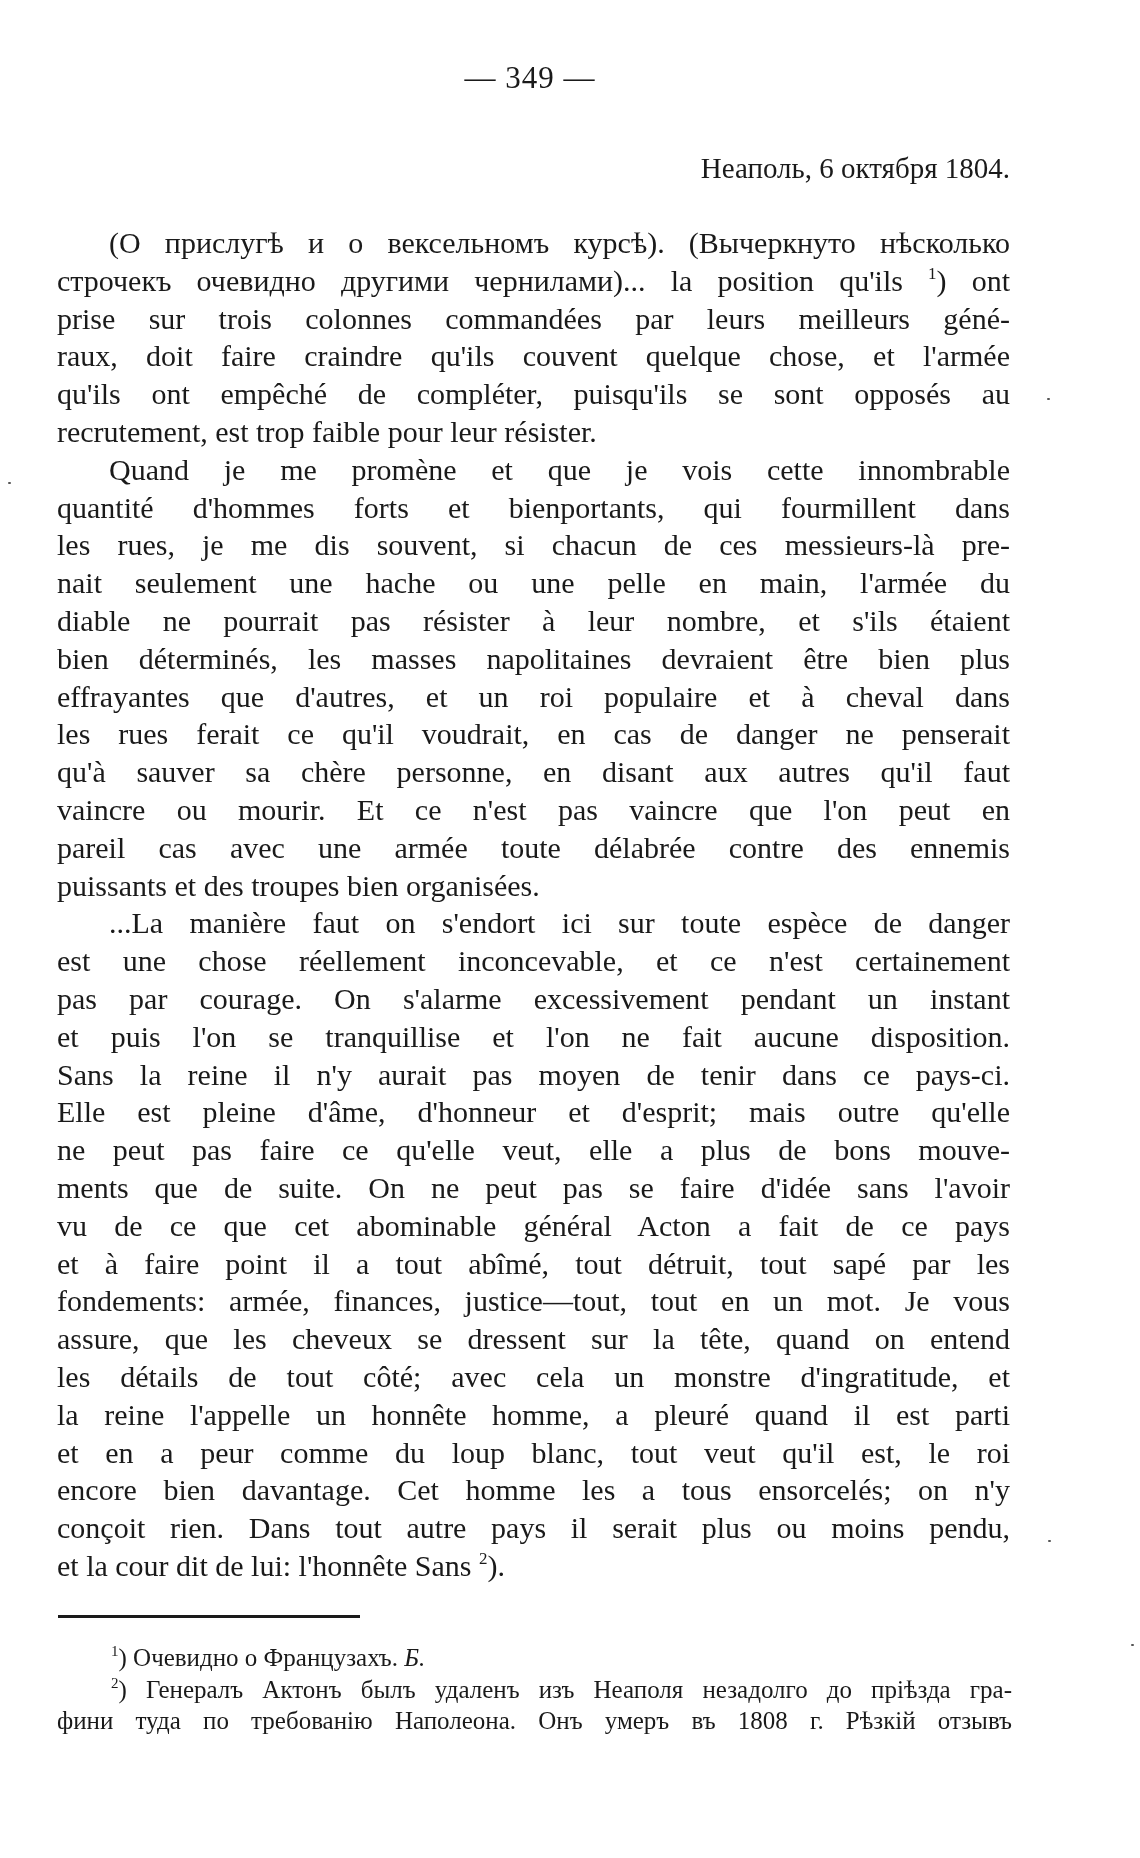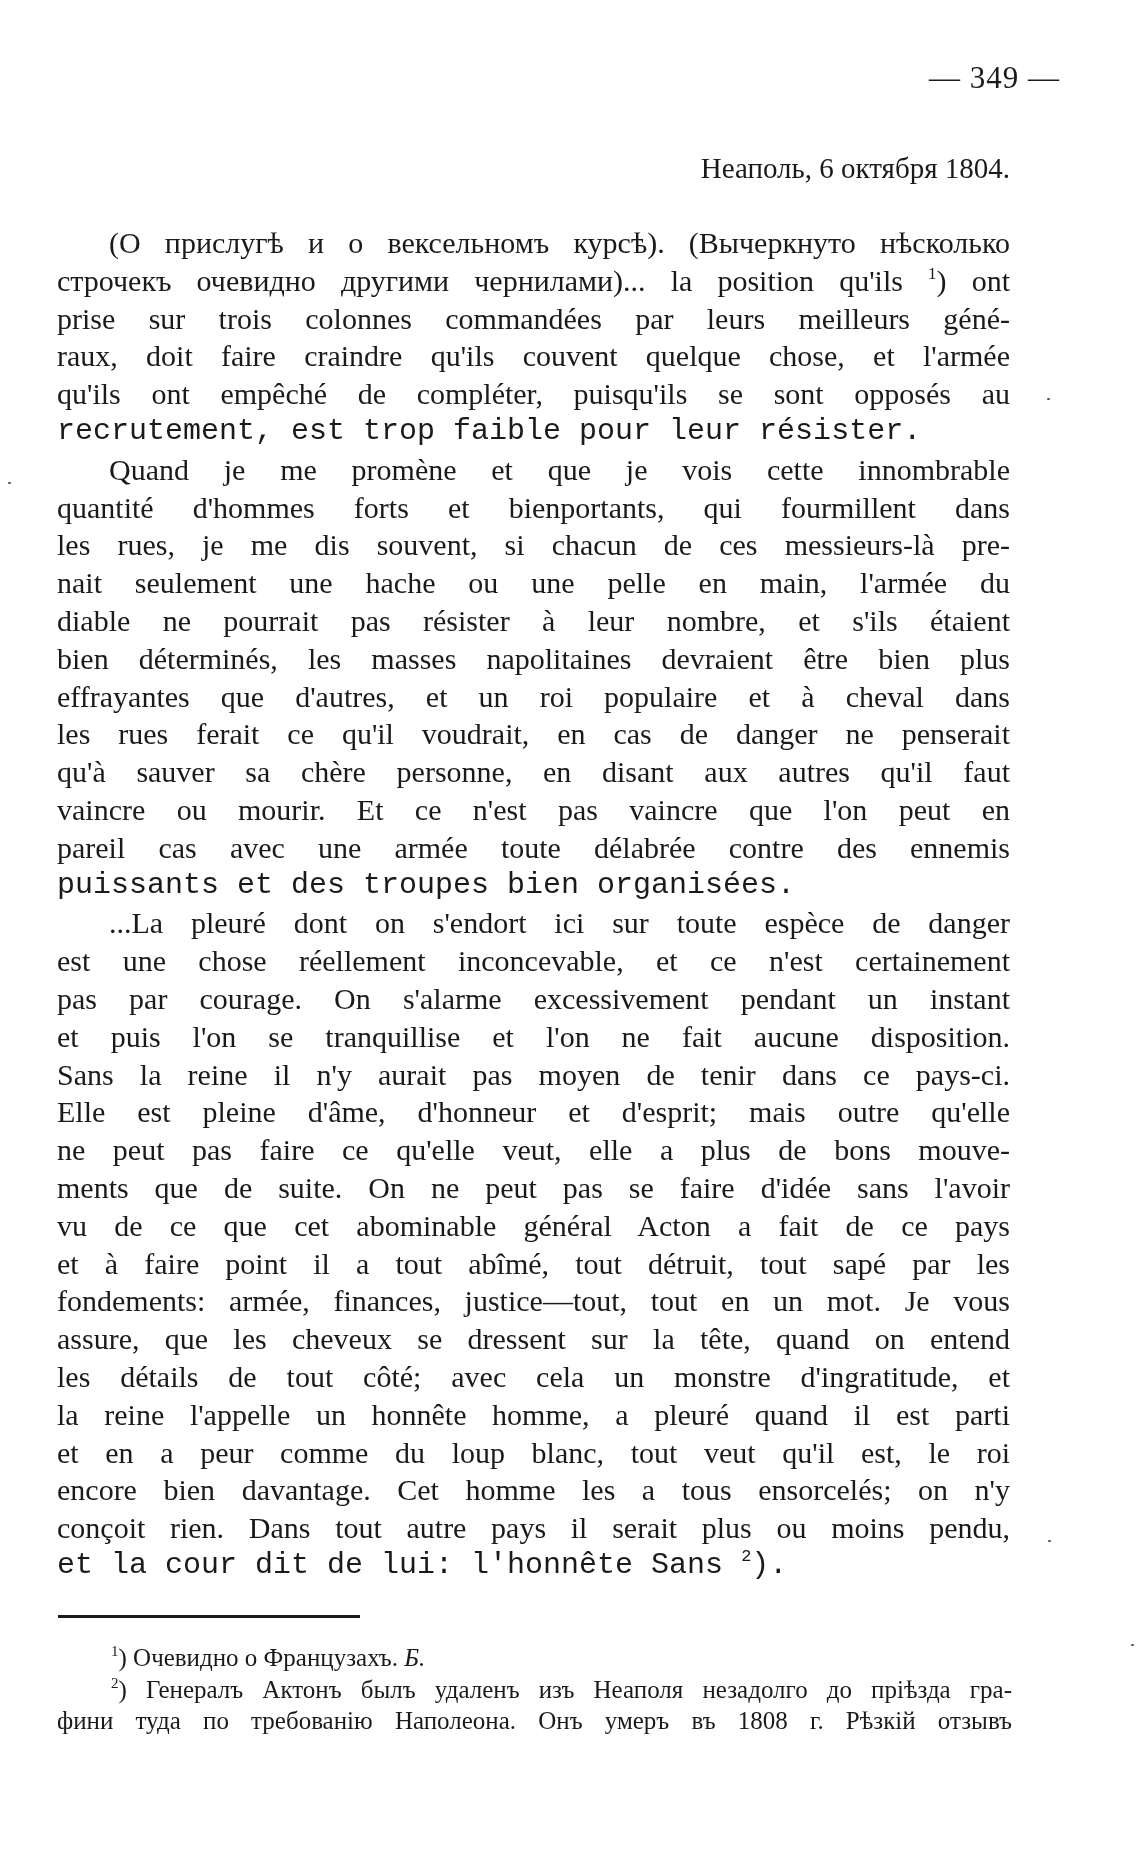--- a/index.html
+++ b/index.html
@@ -3,37 +3,37 @@
 <meta charset="utf-8">
 <style>
   html, body { margin: 0; padding: 0; background: #ffffff; }
   body {
     width: 1140px; height: 1858px; position: relative; overflow: hidden;
     font-family: "Liberation Serif", "DejaVu Serif", serif;
     color: #1a1a1a;
   }
   .page-number {
     position: absolute; top: 60px; left: 0; width: 1060px;
-    text-align: right; font-size: 31px; letter-spacing: 1px;
+    text-align: center; font-size: 31px; letter-spacing: 1px;
   }
   .dateline {
     position: absolute; top: 152px; right: 130px;
     font-size: 29px; white-space: nowrap; text-align: right;
   }
   .body-text {
     position: absolute; top: 224px; left: 57px; width: 953px;
     font-size: 30px; line-height: 37.8px;
   }
   .line {
     display: block; height: 37.8px; white-space: nowrap;
     text-align: justify; text-align-last: justify;
     white-space: normal; overflow: hidden;
   }
   .line.indent { padding-left: 52px; }
-  .line.last { text-align-last: left; font-family: Liberation Mono, monospace; }
+  .line.last { text-align-last: left; }
   sup.fn { font-size: 17px; vertical-align: 12px; line-height: 0; }
   .footnote-rule {
     position: absolute; top: 1615px; left: 58px; width: 302px; height: 3px;
     background: #1a1a1a;
   }
   .footnotes {
     position: absolute; top: 1642px; left: 57px; width: 955px;
     font-size: 25px; line-height: 31.5px;
   }
   .fline {
@@ -72,21 +72,21 @@
     <span class="line">nait seulement une hache ou une pelle en main, l'armée du</span>
     <span class="line">diable ne pourrait pas résister à leur nombre, et s'ils étaient</span>
     <span class="line">bien déterminés, les masses napolitaines devraient être bien plus</span>
     <span class="line">effrayantes que d'autres, et un roi populaire et à cheval dans</span>
     <span class="line">les rues ferait ce qu'il voudrait, en cas de danger ne penserait</span>
     <span class="line">qu'à sauver sa chère personne, en disant aux autres qu'il faut</span>
     <span class="line">vaincre ou mourir. Et ce n'est pas vaincre que l'on peut en</span>
     <span class="line">pareil cas avec une armée toute délabrée contre des ennemis</span>
     <span class="line last">puissants et des troupes bien organisées.</span>
 
-    <span class="line indent">...La pleuré dont on s'endort ici sur toute espèce de danger</span>
+    <span class="line indent">...La manière faut on s'endort ici sur toute espèce de danger</span>
     <span class="line">est une chose réellement inconcevable, et ce n'est certainement</span>
     <span class="line">pas par courage. On s'alarme excessivement pendant un instant</span>
     <span class="line">et puis l'on se tranquillise et l'on ne fait aucune disposition.</span>
     <span class="line">Sans la reine il n'y aurait pas moyen de tenir dans ce pays-ci.</span>
     <span class="line">Elle est pleine d'âme, d'honneur et d'esprit; mais outre qu'elle</span>
     <span class="line">ne peut pas faire ce qu'elle veut, elle a plus de bons mouve-</span>
     <span class="line">ments que de suite. On ne peut pas se faire d'idée sans l'avoir</span>
     <span class="line">vu de ce que cet abominable général Acton a fait de ce pays</span>
     <span class="line">et à faire point il a tout abîmé, tout détruit, tout sapé par les</span>
     <span class="line">fondements: armée, finances, justice—tout, tout en un mot. Je vous</span>

